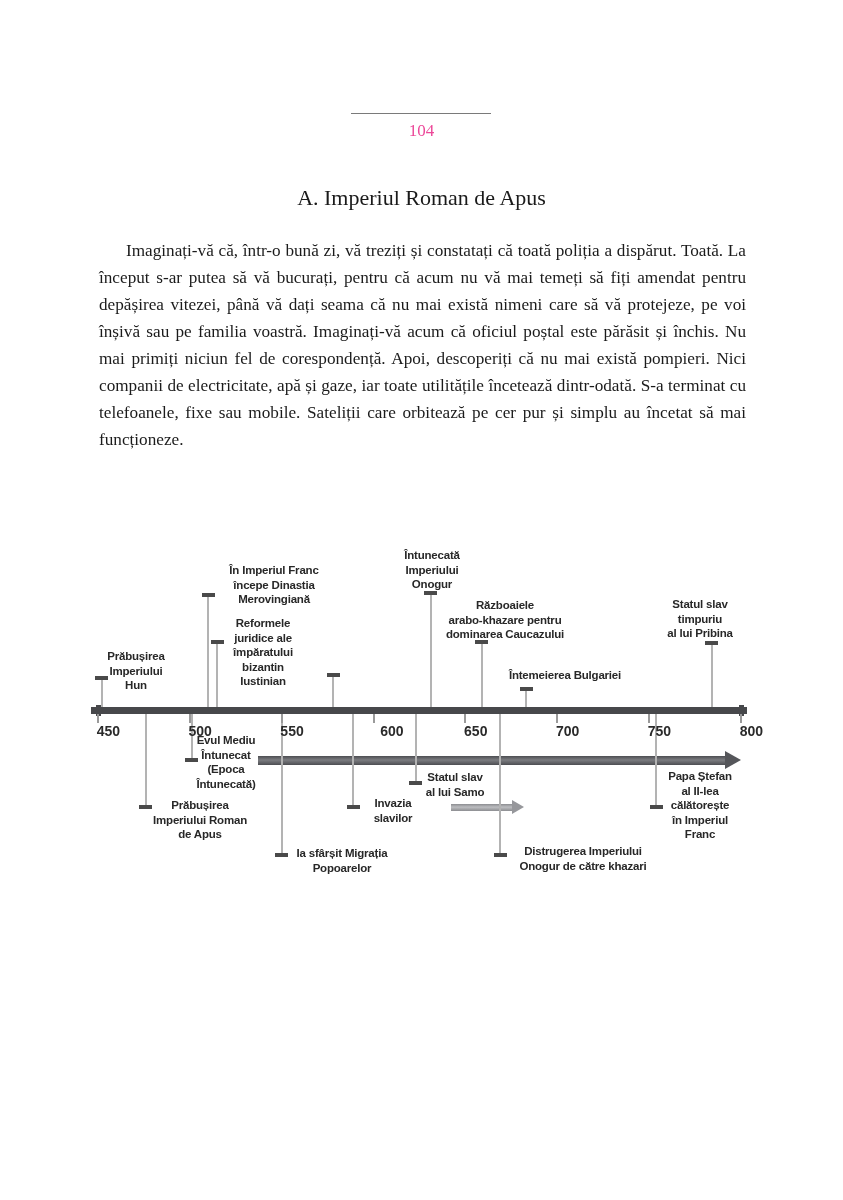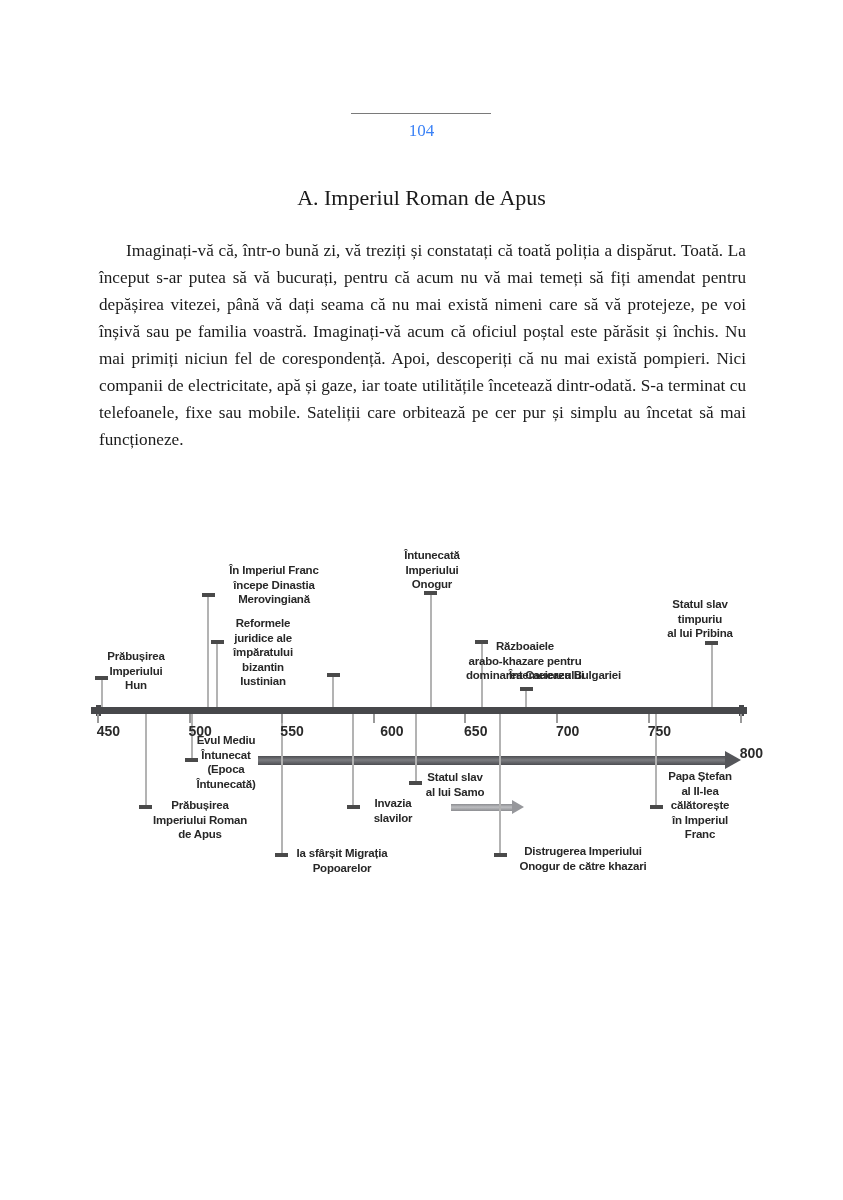--- a/index.html
+++ b/index.html
@@ -2,21 +2,21 @@
 <html lang="ro"><head>
 <meta charset="utf-8">
 <style>
   html,body{margin:0;padding:0;background:#ffffff;}
   .page{position:relative;width:843px;height:1200px;background:#ffffff;overflow:hidden;
         font-family:"Liberation Serif",serif;color:#1a1a1a;}
   .abs{position:absolute;}
   .running-head{left:0;top:90px;width:843px;text-align:center;
         font-variant:small-caps;letter-spacing:2px;font-size:16.5px;color:#222;}
   .head-rule{left:351px;top:113px;width:140px;height:1px;background:#7a7a7a;}
-  .page-number{left:0;top:121px;width:843px;text-align:center;font-size:17px;color:#3b82f6;}
+  .page-number{left:0;top:121px;width:843px;text-align:center;font-size:17px;color:#ec4899;}
   .section-title{left:0;top:185px;width:843px;text-align:center;font-size:22px;font-weight:400;margin:0;}
   .body-text{left:99px;top:237px;width:647px;margin:0;font-size:17.2px;line-height:27px;
         text-align:justify;text-indent:27px;color:#1b1b1b;}
   .figure-caption{left:100px;top:510px;font-style:italic;font-size:17px;color:#1b1b1b;}
   .timeline{left:0;top:0;width:843px;height:1200px;}
   
   .tl-bar{position:absolute;background:#47484b;z-index:4;}
   .tl-cap{position:absolute;width:5px;height:11px;background:#47484b;z-index:4;}
   .tl-tick{position:absolute;width:2px;height:9px;background:#9a9a9a;z-index:4;}
   .tl-ticklabel{position:absolute;width:44px;text-align:right;z-index:5;
@@ -51,21 +51,21 @@
       <div class="tl-ticklabel" style="left: 259.714px; top: 723px;">550</div>
       <div class="tl-tick" style="left: 372.571px; top: 714px;"></div>
       <div class="tl-ticklabel" style="left: 351.571px; top: 723px; padding-left: 8px;">600</div>
       <div class="tl-tick" style="left: 464.429px; top: 714px;"></div>
       <div class="tl-ticklabel" style="left: 443.429px; top: 723px;">650</div>
       <div class="tl-tick" style="left: 556.286px; top: 714px;"></div>
       <div class="tl-ticklabel" style="left: 535.286px; top: 723px;">700</div>
       <div class="tl-tick" style="left: 648.143px; top: 714px;"></div>
       <div class="tl-ticklabel" style="left: 627.143px; top: 723px;">750</div>
       <div class="tl-tick" style="left: 740px; top: 714px;"></div>
-      <div class="tl-ticklabel" style="left: 719px; top: 745px;">800</div>
+      <div class="tl-ticklabel" style="left: 719px; top: 723px;">800</div>
       <div class="tl-shaft dark" style="left: 257.831px; top: 755.5px; width: 467.169px; height: 9px;"></div>
       <div class="tl-head" style="left: 725px; top: 751px; border-top: 9px solid transparent; border-bottom: 9px solid transparent; border-left: 16px solid rgb(85, 86, 90);"></div>
       <div class="tl-shaft light" style="left: 450.731px; top: 803.5px; width: 61.4857px; height: 7px;"></div>
       <div class="tl-head" style="left: 512.217px; top: 800px; border-top: 7px solid transparent; border-bottom: 7px solid transparent; border-left: 12px solid rgb(150, 151, 155);"></div>
       <div class="tl-stem" style="left: 100.674px; top: 678px; height: 29px;"></div>
       <div class="tl-tbar" style="left: 95.1743px; top: 676px;"></div>
       <div class="tl-label" style="left: 31px; top: 649px; width: 210px;">
         <div>Prăbușirea</div>
         <div>Imperiului</div>
         <div>Hun</div>
@@ -90,21 +90,21 @@
       <div class="tl-tbar" style="left: 326.654px; top: 673px;"></div>
       <div class="tl-stem" style="left: 429.523px; top: 593px; height: 114px;"></div>
       <div class="tl-tbar" style="left: 424.023px; top: 591px;"></div>
       <div class="tl-label" style="left: 327px; top: 548px; width: 210px;">
         <div>Întunecată</div>
         <div>Imperiului</div>
         <div>Onogur</div>
       </div>
       <div class="tl-stem" style="left: 480.963px; top: 642px; height: 65px;"></div>
       <div class="tl-tbar" style="left: 475.463px; top: 640px;"></div>
-      <div class="tl-label" style="left: 420px; top: 598px; width: 210px; margin-top: 41px;">
+      <div class="tl-label" style="left: 400px; top: 598px; width: 210px;">
         <div>Războaiele</div>
         <div>arabo-khazare pentru</div>
         <div>dominarea Caucazului</div>
       </div>
       <div class="tl-stem" style="left: 525.054px; top: 689px; height: 18px;"></div>
       <div class="tl-tbar" style="left: 519.554px; top: 687px;"></div>
       <div class="tl-label" style="left: 460px; top: 668px; width: 210px;">
         <div>Întemeierea Bulgariei</div>
       </div>
       <div class="tl-stem" style="left: 710.606px; top: 643px; height: 64px;"></div>

